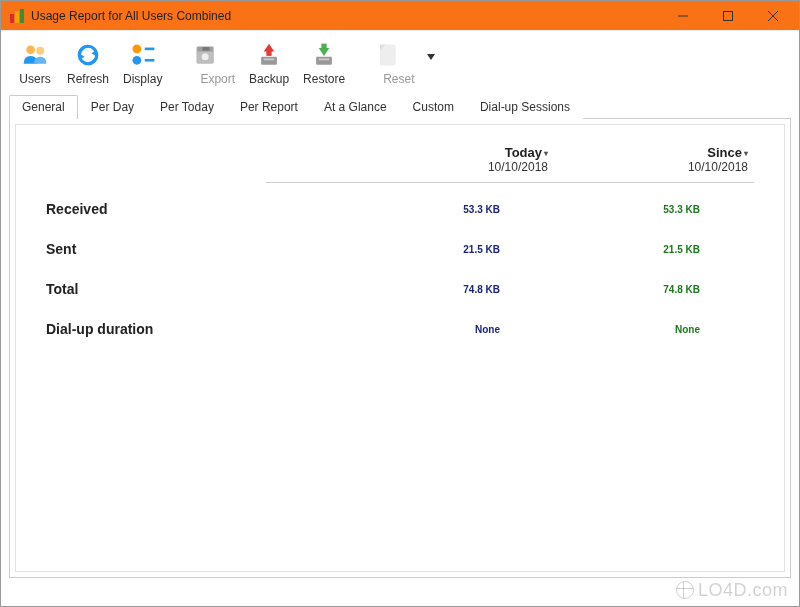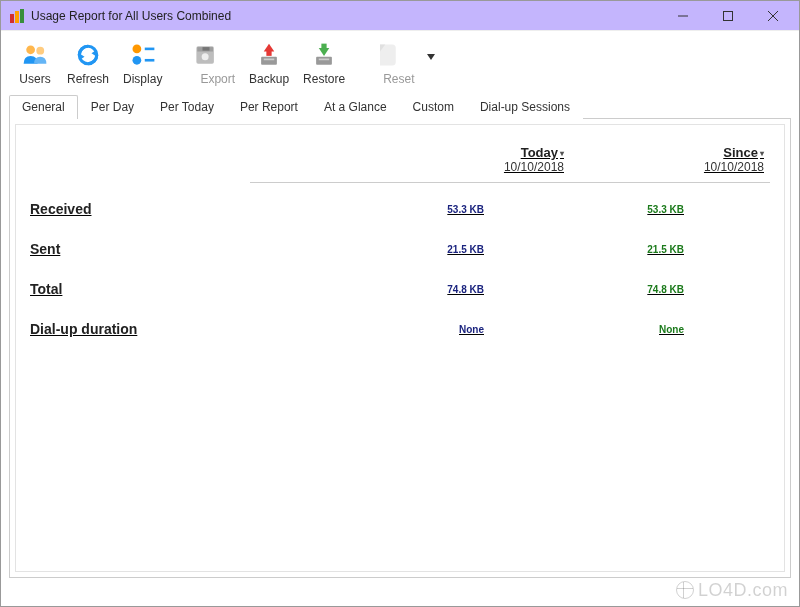--- a/index.html
+++ b/index.html
@@ -11,21 +11,21 @@
       height: 607px;
       overflow: hidden;
       border: 1px solid #999;
     }
     
     .titlebar {
       display: flex;
       align-items: center;
       height: 30px;
       padding: 0 4px 0 8px;
-      background: #c4b5fd;
+      background: #f97316;
       border-bottom: 1px solid #eee;
     }
     .titlebar .app-icon { width: 16px; height: 16px; margin-right: 6px; }
     .titlebar .title { flex: 1; font-size: 12px; color: #222; }
     .titlebar .win-controls { display: flex; }
     .titlebar .win-btn {
       width: 45px; height: 30px;
       display: flex; align-items: center; justify-content: center;
       cursor: pointer;
       color: #333;
@@ -90,22 +90,21 @@
     .tabpanel-outer {
       margin: 0 8px 8px 8px;
       border: 1px solid #ccc;
       height: 460px;
       background: #fff;
       padding: 5px;
     }
     .tabpanel-inner {
       border: 1px solid #e3e3e3;
       height: 100%;
-      padding: 20px 14px;
-      text-decoration: underline;
+      padding: 20px 30px;
     }
 
     
     .report {
       width: 100%;
     }
     .report-header {
       display: flex;
       justify-content: flex-end;
       margin-bottom: 8px;

